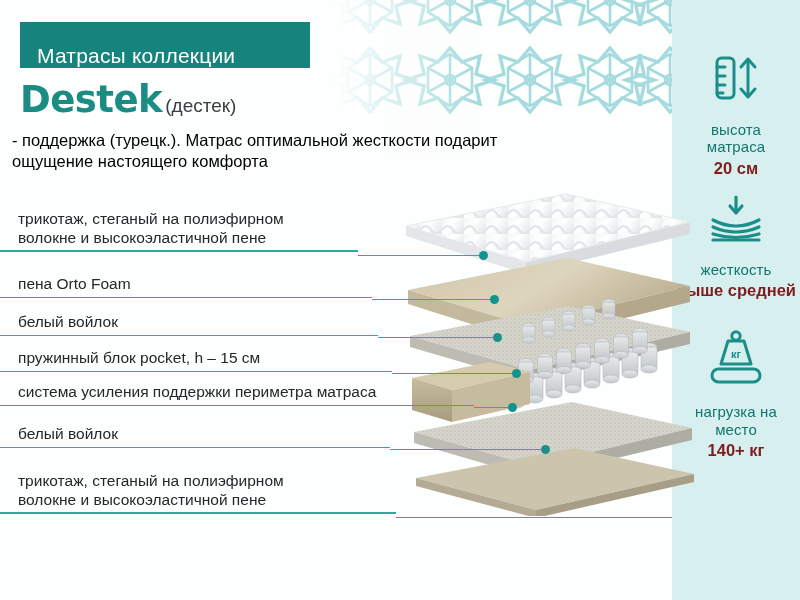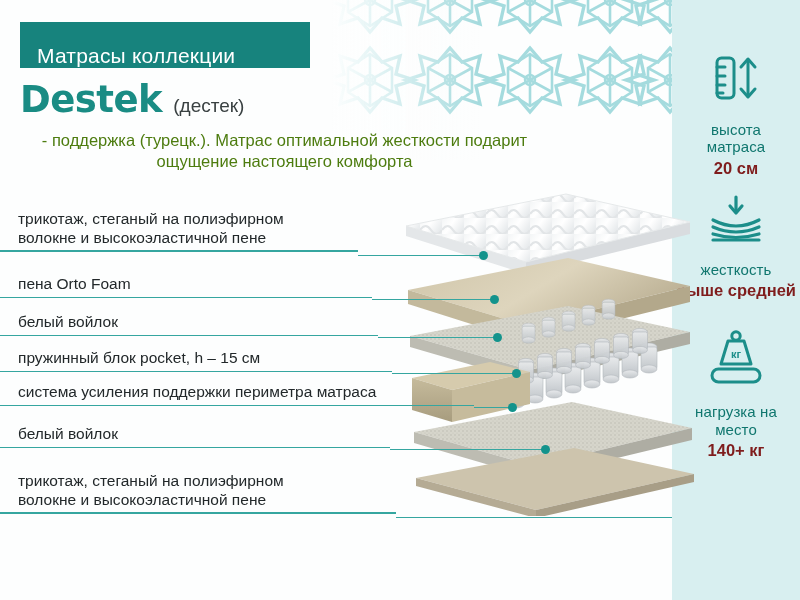--- a/index.html
+++ b/index.html
@@ -47,25 +47,25 @@
   .banner span{
     color:#ffffff;font-size:21px;padding-left:17px;letter-spacing:.2px;
   }
 
   
   .brand{position:absolute;left:20px;top:78px;z-index:5;white-space:nowrap;}
   .brand-name{
     font-size:37px;font-weight:bold;color:#1a8c84;letter-spacing:-.5px;
     font-family:"DejaVu Sans","Liberation Sans",sans-serif;
   }
-  .brand-translit{font-size:19px;color:#3a4142;margin-left:11px;}
+  .brand-translit{font-size:19px;color:#3a4142;margin-left:3px;}
 
   .tagline{
     position:absolute;left:12px;top:130px;width:545px;z-index:5;
-    color:#4d7c0f;font-size:16.5px;line-height:1.28;text-align:center;
+    color:#000000;font-size:16.5px;line-height:1.28;
   }
 
   
   .layer{position:absolute;z-index:6;}
   .layer .lbl{
     color:#22282a;font-size:15.5px;line-height:1.2;
     padding:0 0 3px 18px;white-space:pre-line;
   }
   .layer .rule{height:1.6px;background:#35a6a0;width:100%;}
   .leader{position:absolute;height:1.6px;background:#35a6a0;z-index:4;}

